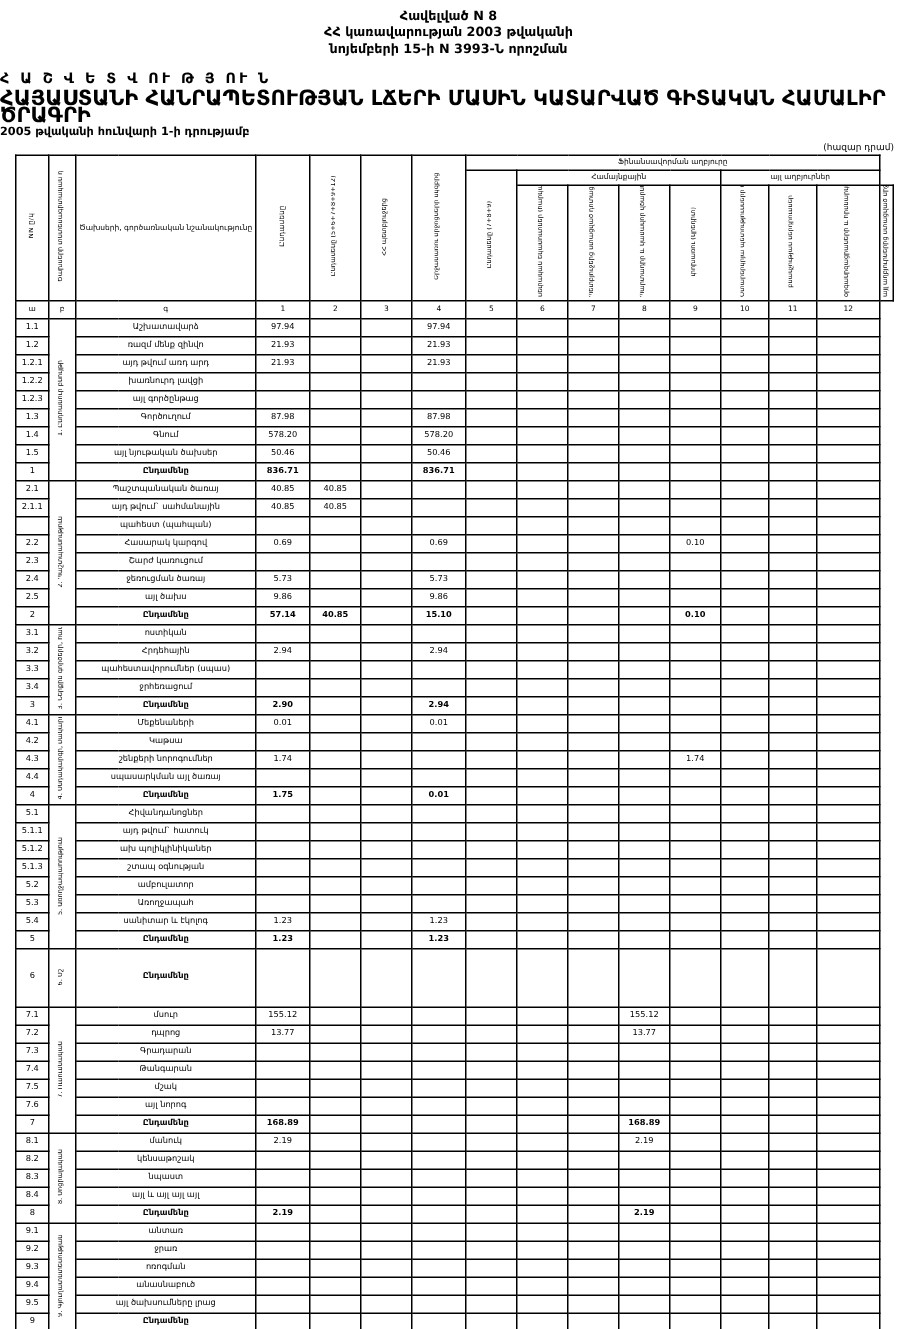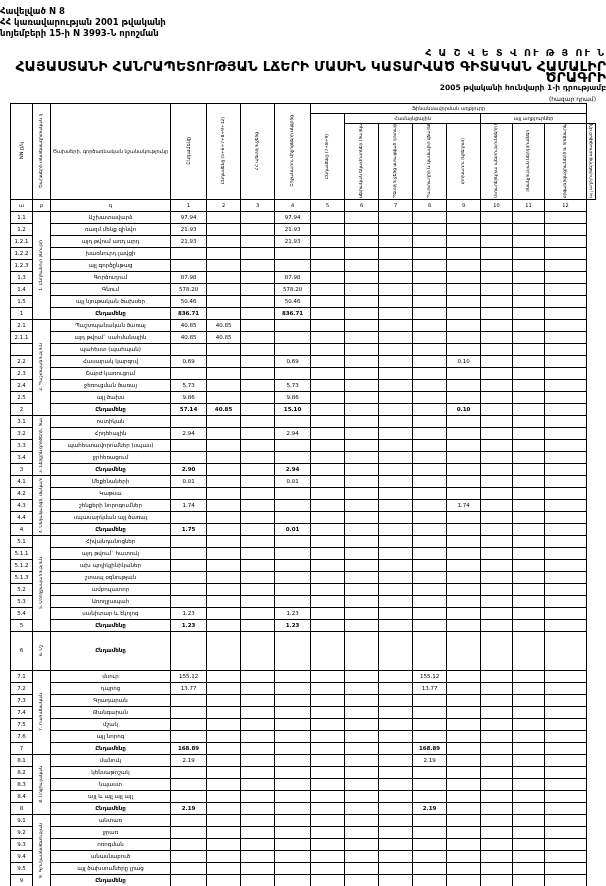--- a/index.html
+++ b/index.html
@@ -15,28 +15,28 @@
     overflow: hidden;
   }
   .page {
     position: relative;
     width: 606px;
     height: 886px;
     padding: 0;
     box-sizing: border-box;
   }
   .hdr {
-    text-align: left;
+    text-align: center;
     font-weight: bold;
     font-size: 8.5px;
     line-height: 11px;
     margin: 6px 8px 0 0;
   }
   .title-block {
-    text-align: right;
+    text-align: left;
     margin-top: 8px;
   }
   .title-main {
     font-weight: bold;
     font-size: 9.5px;
     letter-spacing: 2px;
   }
   .title-sub {
     font-weight: bold;
     font-size: 14px;
@@ -107,21 +107,21 @@
     font-size: 5px;
   }
 </style>
 </head>
 <body>
 
 <div class="page">
 
   <div class="hdr">
     <div>Հավելված N 8</div>
-    <div>ՀՀ կառավարության 2001 թվականի</div>
+    <div>ՀՀ կառավարության 2003 թվականի</div>
     <div>նոյեմբերի 15-ի N 3993-Ն որոշման</div>
   </div>
 
   <div class="title-block">
     <div class="title-main">Հ Ա Շ Վ Ե Տ Վ ՈՒ Թ Յ ՈՒ Ն</div>
     <div class="title-sub">ՀԱՅԱՍՏԱՆԻ ՀԱՆՐԱՊԵՏՈՒԹՅԱՆ ԼՃԵՐԻ ՄԱՍԻՆ ԿԱՏԱՐՎԱԾ ԳԻՏԱԿԱՆ ՀԱՄԱԼԻՐ ԾՐԱԳՐԻ</div>
     <div class="title-sub2">2005 թվականի հունվարի 1-ի դրությամբ</div>
   </div>
 
   <div class="unit-note">(հազար դրամ)</div>

